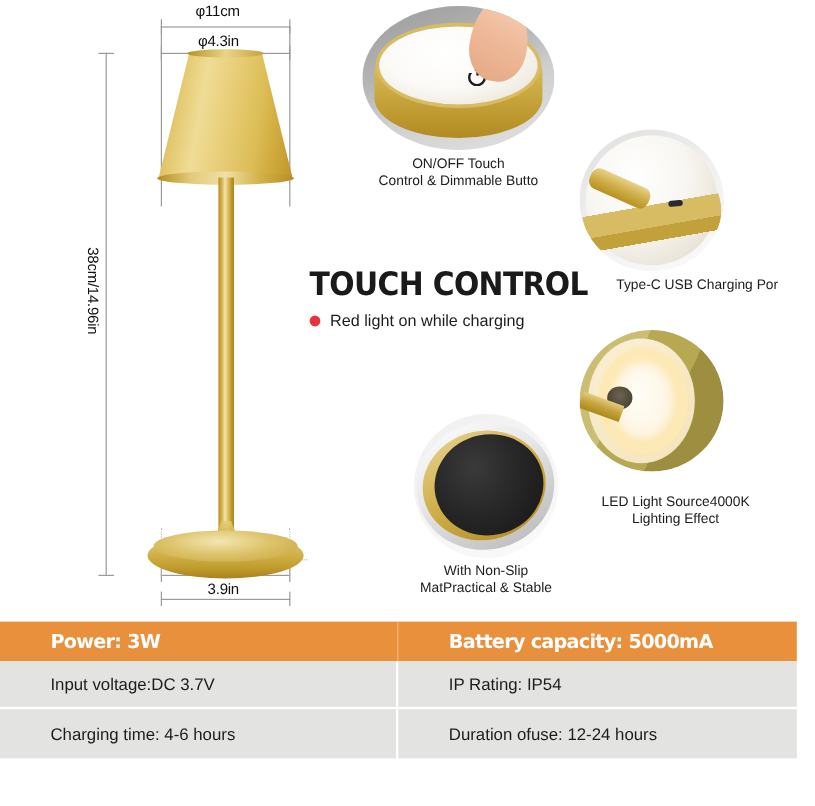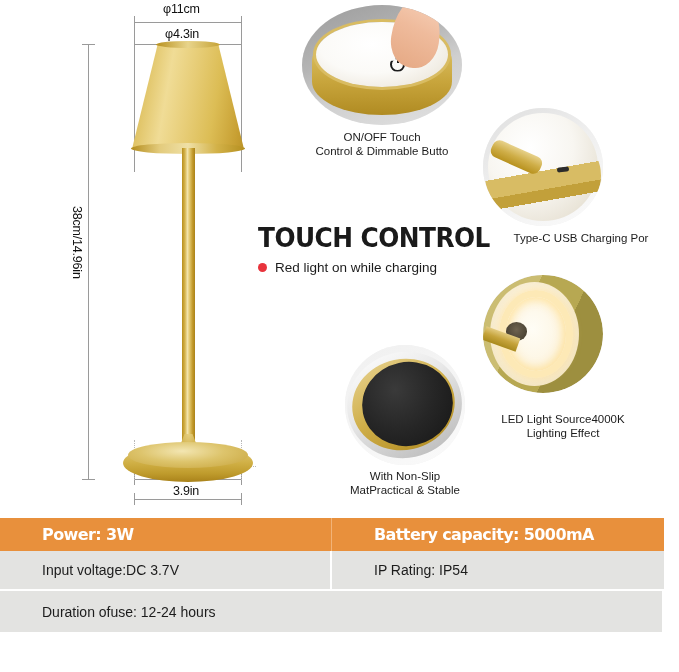--- a/index.html
+++ b/index.html
@@ -327,18 +327,19 @@
 
     <div class="srow body-row">
       <div class="scell">Input voltage:DC 3.7V</div>
       <div class="scell">IP Rating: IP54</div>
     </div>
 
     <div class="srow body-row">
     </div>
 
     <div class="srow body-row">
+      <div class="scell">Charging time: 4-6 hours</div>
       <div class="scell">Duration ofuse: 12-24 hours</div>
     </div>
 
   </div>
 
 </div>
 
 </body></html>

